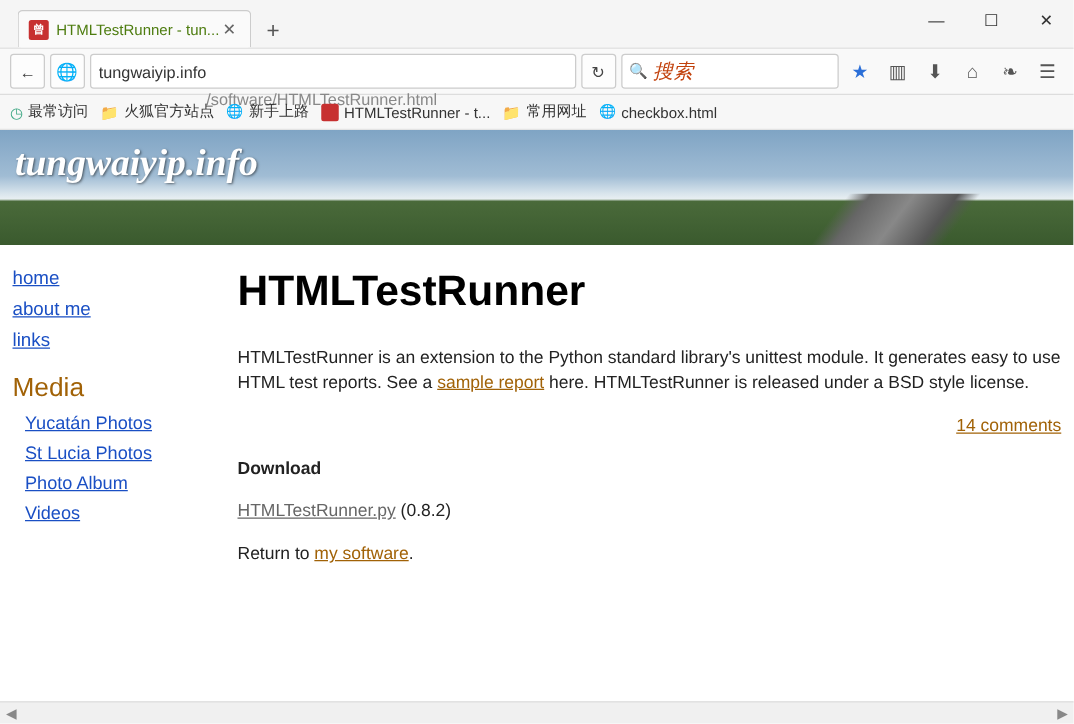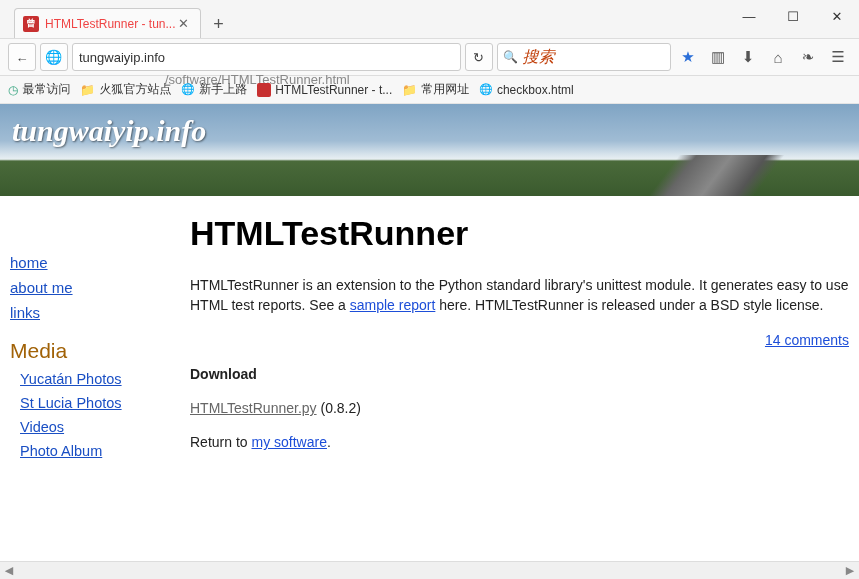--- a/index.html
+++ b/index.html
@@ -2,21 +2,21 @@
 <html><head>
 <meta charset="utf-8">
 <style>
 * { box-sizing: border-box; margin: 0; padding: 0; }
 body { font-family: "Segoe UI", Arial, sans-serif; font-size: 13px; background: #fff; width: 859px; height: 579px; overflow: hidden; position: relative; }
 
 
 .titlebar { height: 38px; background: #f5f5f5; display: flex; align-items: flex-end; }
 .tab { display: flex; align-items: center; height: 30px; background: #fafafa; border: 1px solid #ccc; border-bottom: none; border-radius: 4px 4px 0 0; margin-left: 14px; padding: 0 8px; min-width: 180px; }
 .tab-favicon { width: 16px; height: 16px; background: #c73030; border-radius: 2px; margin-right: 6px; display: flex; align-items: center; justify-content: center; color: #fff; font-size: 9px; font-weight: bold; }
-.tab-title { flex: 1; font-size: 12px; color: #ef4444; white-space: nowrap; overflow: hidden; text-overflow: ellipsis; }
+.tab-title { flex: 1; font-size: 12px; color: #4d7c0f; white-space: nowrap; overflow: hidden; text-overflow: ellipsis; }
 .tab-close { width: 16px; height: 16px; display: flex; align-items: center; justify-content: center; color: #666; cursor: pointer; }
 .newtab { width: 28px; height: 28px; display: flex; align-items: center; justify-content: center; color: #555; font-size: 18px; cursor: pointer; margin-left: 4px; }
 .win-controls { margin-left: auto; display: flex; align-self: flex-start; margin-top: 2px; }
 .win-btn { width: 44px; height: 28px; display: flex; align-items: center; justify-content: center; color: #333; font-size: 13px; cursor: pointer; }
 
 
 .navbar { height: 38px; background: #f9f9f9; border-top: 1px solid #ddd; border-bottom: 1px solid #ddd; display: flex; align-items: center; padding: 0 8px; gap: 4px; }
 .nav-btn { width: 28px; height: 28px; border: 1px solid #ccc; border-radius: 3px; display: flex; align-items: center; justify-content: center; cursor: pointer; color: #444; background: #fdfdfd; }
 .globe { font-size: 14px; color: #777; }
 .urlbar { flex: 1.4; height: 28px; border: 1px solid #ccc; border-radius: 3px; display: flex; align-items: center; padding: 0 6px; background: #fff; min-width: 300px; }
@@ -36,28 +36,28 @@
 .bm-fav { width: 14px; height: 14px; background: #c73030; border-radius: 2px; }
 
 
 .viewport { height: calc(579px - 38px - 38px - 28px - 18px); overflow: hidden; position: relative; }
 .banner { height: 92px; position: relative; overflow: hidden; }
 .sky { position: absolute; inset: 0; background: linear-gradient(#7fa4c4 0%, #a0bcd4 40%, #d8e4ec 55%, #e8eff2 60%, #4a6a3a 62%, #3a5a2e 100%); }
 .road { position: absolute; right: 0; bottom: 0; width: 40%; height: 45%; background: linear-gradient(100deg, transparent 0%, transparent 40%, #666 45%, #888 55%, #555 65%, transparent 70%); transform: skewX(-30deg); transform-origin: bottom right; }
 .banner-title { position: absolute; top: 10px; left: 12px; font-size: 30px; font-weight: bold; font-style: italic; color: #fff; text-shadow: 1px 1px 2px rgba(0,0,0,0.5); font-family: Georgia, serif; }
 
 .page { display: flex; padding: 18px 10px 0 10px; font-family: Verdana, Geneva, sans-serif; }
-.side { width: 160px; flex-shrink: 0; margin-top: 40px; }
+.side { width: 160px; flex-shrink: 0; }
 .side a { display: block; color: #1a4fc4; text-decoration: underline; margin-bottom: 8px; font-size: 15px; }
 .side .media-h { font-size: 21px; color: #a16207; margin: 18px 0 8px 0; }
 .side .sub a { margin-left: 10px; font-size: 14.5px; }
 .main { flex: 1; padding-left: 20px; }
 .main h1 { font-size: 34px; font-weight: bold; font-family: Verdana, sans-serif; margin-bottom: 22px; color: #000; }
 .main p { font-size: 14px; line-height: 1.45; margin-bottom: 14px; color: #222; font-family: Verdana, sans-serif; }
-.main a { color: #1d4ed8; text-decoration: underline; }
+.main a { color: #a16207; text-decoration: underline; }
 .comments { text-align: right; margin-bottom: 20px; }
 .dl-h { font-weight: bold; font-size: 14px; margin-bottom: 16px; }
 .dl-link { color: #666 !important; }
 
 
 .hscroll { position: absolute; bottom: 0; left: 0; right: 0; height: 18px; background: #f0f0f0; border-top: 1px solid #ddd; display: flex; align-items: center; }
 .hscroll .arr { width: 18px; height: 18px; display: flex; align-items: center; justify-content: center; color: #888; cursor: pointer; font-size: 11px; }
 .hscroll .track { flex: 1; }
 </style>
 </head>
@@ -132,22 +132,22 @@
   </div>
   <div class="page">
     <div class="side">
       <a>home</a>
       <a>about me</a>
       <a>links</a>
       <div class="media-h">Media</div>
       <div class="sub">
         <a>Yucatán Photos</a>
         <a>St Lucia Photos</a>
+        <a>Photo Album</a>
         <a>Videos</a>
-        <a>Photo Album</a>
       </div>
     </div>
     <div class="main">
       <h1>HTMLTestRunner</h1>
       <p>
         <span>HTMLTestRunner is an extension to the Python standard library's unittest module. It generates easy to use HTML test reports. See a </span><a>sample report</a><span> here. HTMLTestRunner is released under a BSD style license.</span>
       </p>
       <p class="comments">
         <a>14 comments</a>
       </p>

